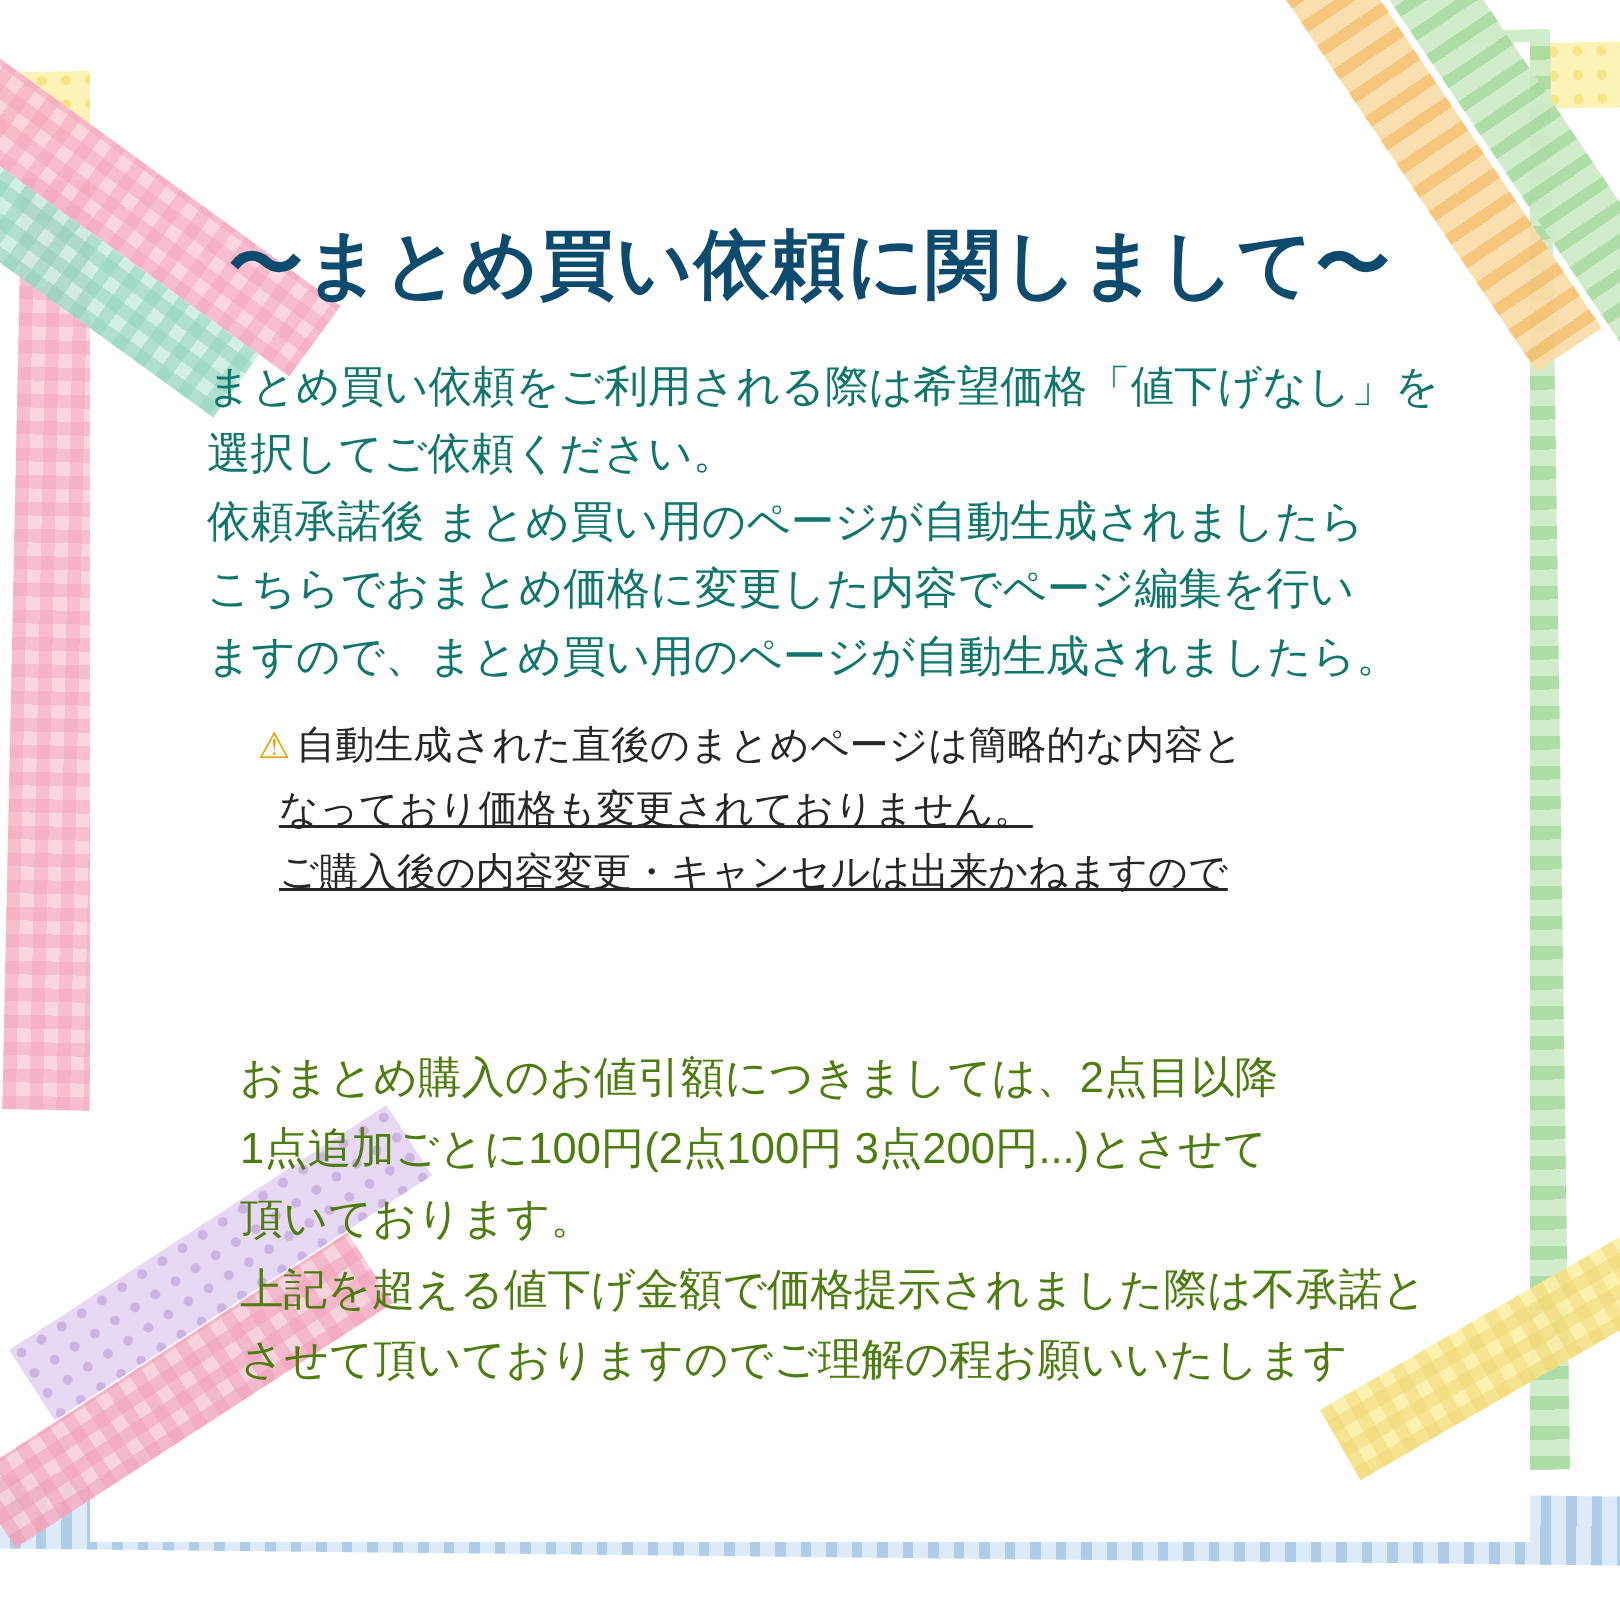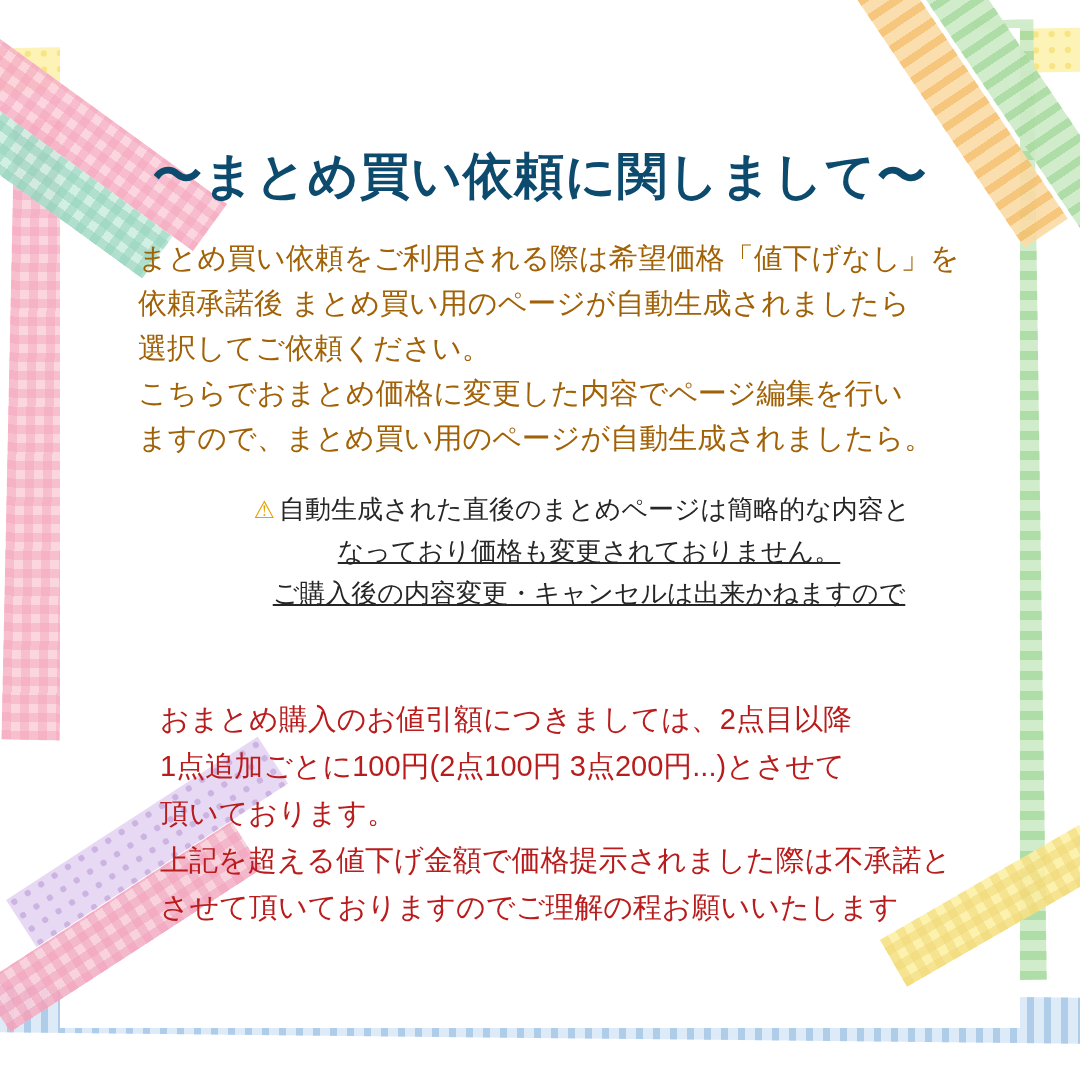--- a/index.html
+++ b/index.html
@@ -204,50 +204,49 @@
     white-space: nowrap;
     margin-top: 27px;
   }
 
   .para {
     position: absolute;
     left: 78px;
     width: 840px;
     font-size: 29px;
     line-height: 1.55;
-    color: #a16207;
+    color: #0f766e;
   }
 
   .para-intro { top: 208px; }
 
   .note {
     position: absolute;
     left: 112px;
-    top: 460px;
+    top: 447px;
     width: 820px;
     font-size: 26px;
     line-height: 1.62;
     color: #262626;
-    text-align: center;
   }
   .note .warn-icon {
     display: inline-block;
     margin-right: 4px;
     font-size: 24px;
     color: #e8a000;
   }
 
   .para-price {
     position: absolute;
     left: 100px;
     top: 668px;
     width: 840px;
     font-size: 29px;
     line-height: 1.62;
-    color: #b91c1c;
+    color: #4d7c0f;
   }
 
   .line { display: block; white-space: nowrap; }
   .line.indent { padding-left: 14px; text-decoration: underline; }
 </style>
 </head>
 <body>
 
 <div id="canvas">
 
@@ -265,22 +264,22 @@
   <div class="tape tape-purple-bl"></div>
   <div class="tape tape-pink-bl"></div>
   <div class="tape tape-yellow-br"></div>
 
   <div class="content">
 
     <div class="title">〜まとめ買い依頼に関しまして〜</div>
 
     <div class="para para-intro">
       <span class="line">まとめ買い依頼をご利用される際は希望価格「値下げなし」を</span>
+      <span class="line">選択してご依頼ください。</span>
       <span class="line">依頼承諾後 まとめ買い用のページが自動生成されましたら</span>
-      <span class="line">選択してご依頼ください。</span>
       <span class="line">こちらでおまとめ価格に変更した内容でページ編集を行い</span>
       <span class="line">ますので、まとめ買い用のページが自動生成されましたら。</span>
     </div>
 
     <div class="note">
       <span class="line"><span class="warn-icon">⚠</span><span>自動生成された直後のまとめページは簡略的な内容と</span></span>
       <span class="line indent">なっており価格も変更されておりません。</span>
       <span class="line indent">ご購入後の内容変更・キャンセルは出来かねますので</span>
     </div>
 

